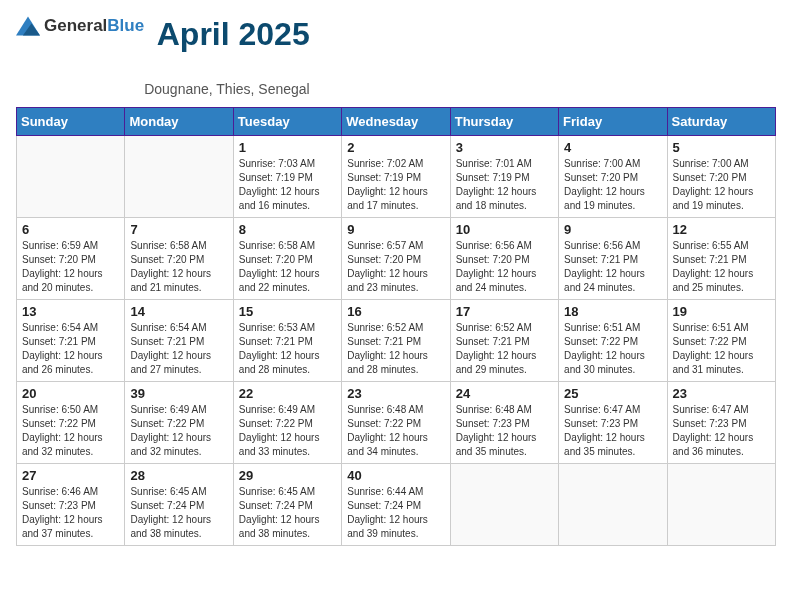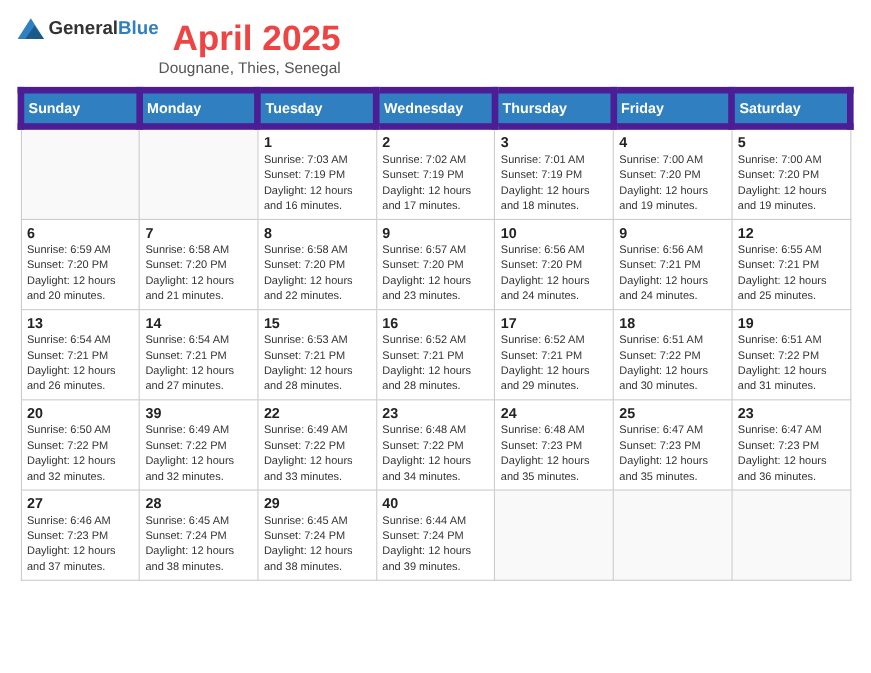--- a/index.html
+++ b/index.html
@@ -24,39 +24,40 @@
     .logo-icon {
       width: 24px;
       height: 20px;
     }
     .title-area {
       text-align: right;
     }
     .month-title {
       font-size: 32px;
       font-weight: bold;
-      color: #ef4444;
+      color: #0c4a6e;
     }
     .location-title {
       font-size: 14px;
       color: #555;
+      margin-top: 28px;
     }
     table {
       width: 100%;
       border-collapse: collapse;
       border: 1px solid #ccc;
     }
     th {
       background-color: #2f7fc1;
       color: #fff;
       font-size: 13px;
       font-weight: bold;
       padding: 6px 4px;
       text-align: left;
-      border: 6px solid #4c1d95;
+      border: 1px solid #4c1d95;
     }
     td {
       vertical-align: top;
       border: 1px solid #ccc;
       padding: 4px 5px;
       width: calc(100% / 7);
       min-height: 80px;
       background: #fff;
       font-size: 10.5px;
       color: #333;

